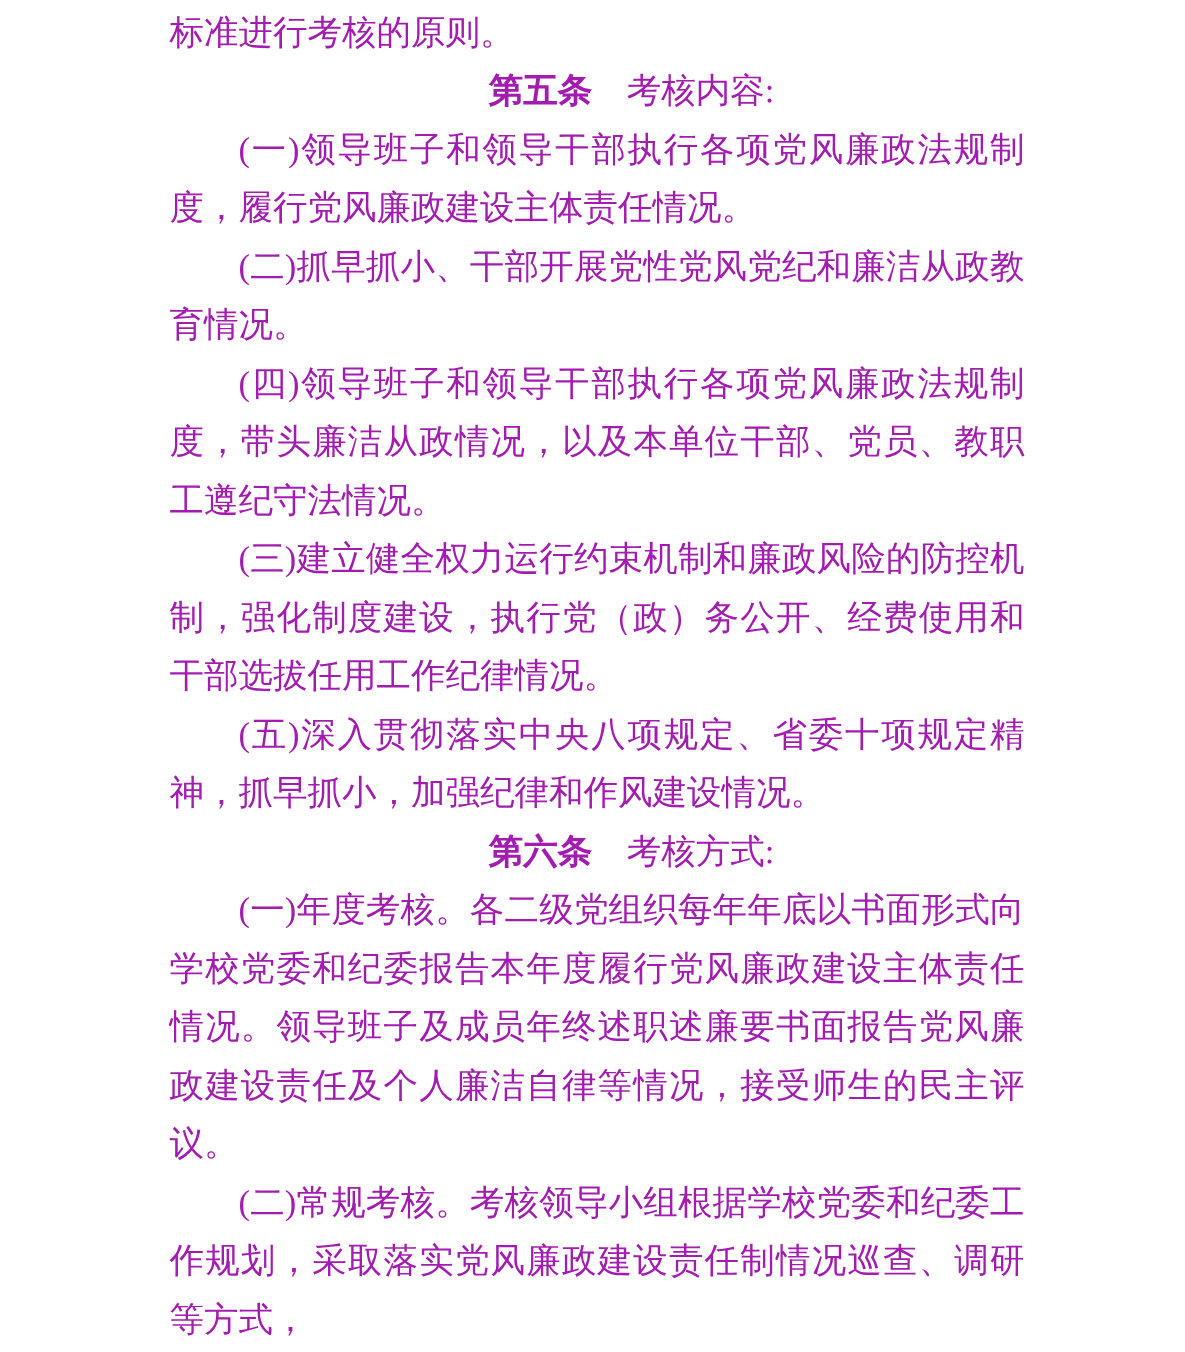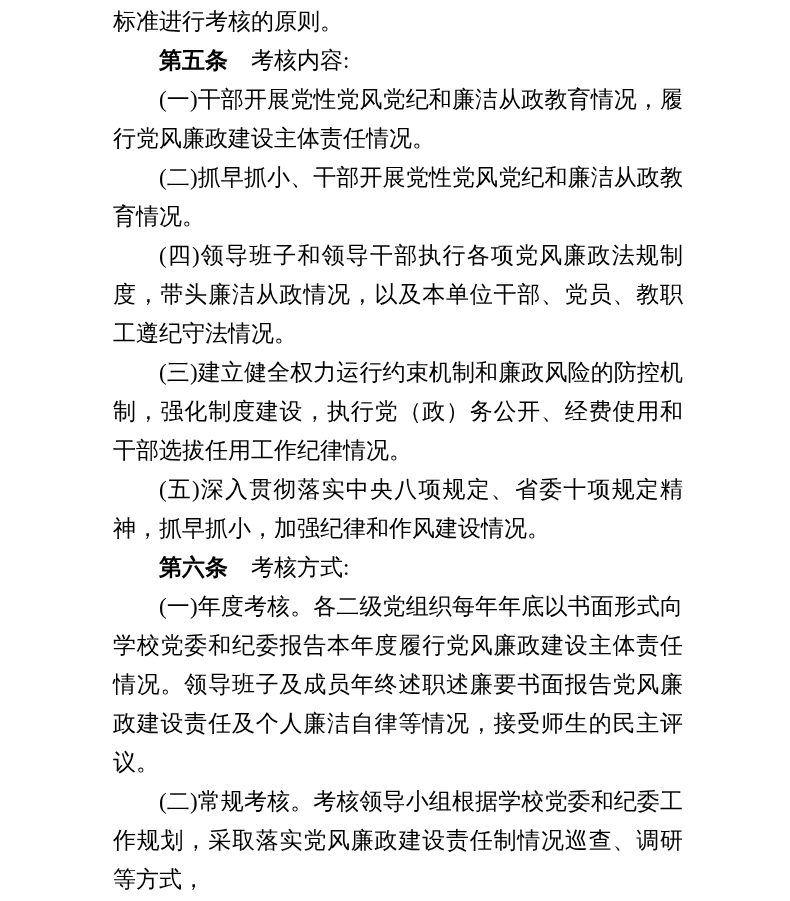--- a/index.html
+++ b/index.html
@@ -11,54 +11,54 @@
     position: relative;
     box-sizing: border-box;
     width: 790px;
     height: 901px;
     background: #ffffff;
     overflow: hidden;
     padding: 2px 107px 0 113px;
     font-family: "Liberation Serif", "DejaVu Serif", serif;
     font-size: 23px;
     line-height: 39px;
-    color: #000000;
+    color: #a21caf;
   }
   .para {
     margin: 0;
     text-align: justify;
     text-justify: inter-character;
     text-indent: 2em;
   }
   .para.flush {
     text-indent: 0;
   }
   .para.heading {
-    text-align: left;
+    text-align: center;
   }
   .heading-label {
     font-weight: bold;
     font-family: "Liberation Sans", "DejaVu Sans", sans-serif;
     margin-right: 1em;
   }
   .heading-title {
     font-weight: normal;
   }
 </style>
 </head>
 <body>
 
 <div class="page">
 
   <p class="para flush">标准进行考核的原则。</p>
 
 
   <p class="para heading"><span class="heading-label">第五条</span><span class="heading-title">考核内容:</span></p>
 
-  <p class="para">(一)干部开展党性党风党纪和廉洁从政教育情况，履行党风廉政建设主体责任情况。</p>
+  <p class="para">(一)领导班子和领导干部执行各项党风廉政法规制度，履行党风廉政建设主体责任情况。</p>
 
   <p class="para">(二)抓早抓小、干部开展党性党风党纪和廉洁从政教育情况。</p>
 
   <p class="para">(四)领导班子和领导干部执行各项党风廉政法规制度，带头廉洁从政情况，以及本单位干部、党员、教职工遵纪守法情况。</p>
 
   <p class="para">(三)建立健全权力运行约束机制和廉政风险的防控机制，强化制度建设，执行党（政）务公开、经费使用和干部选拔任用工作纪律情况。</p>
 
   <p class="para">(五)深入贯彻落实中央八项规定、省委十项规定精神，抓早抓小，加强纪律和作风建设情况。</p>
 
 

